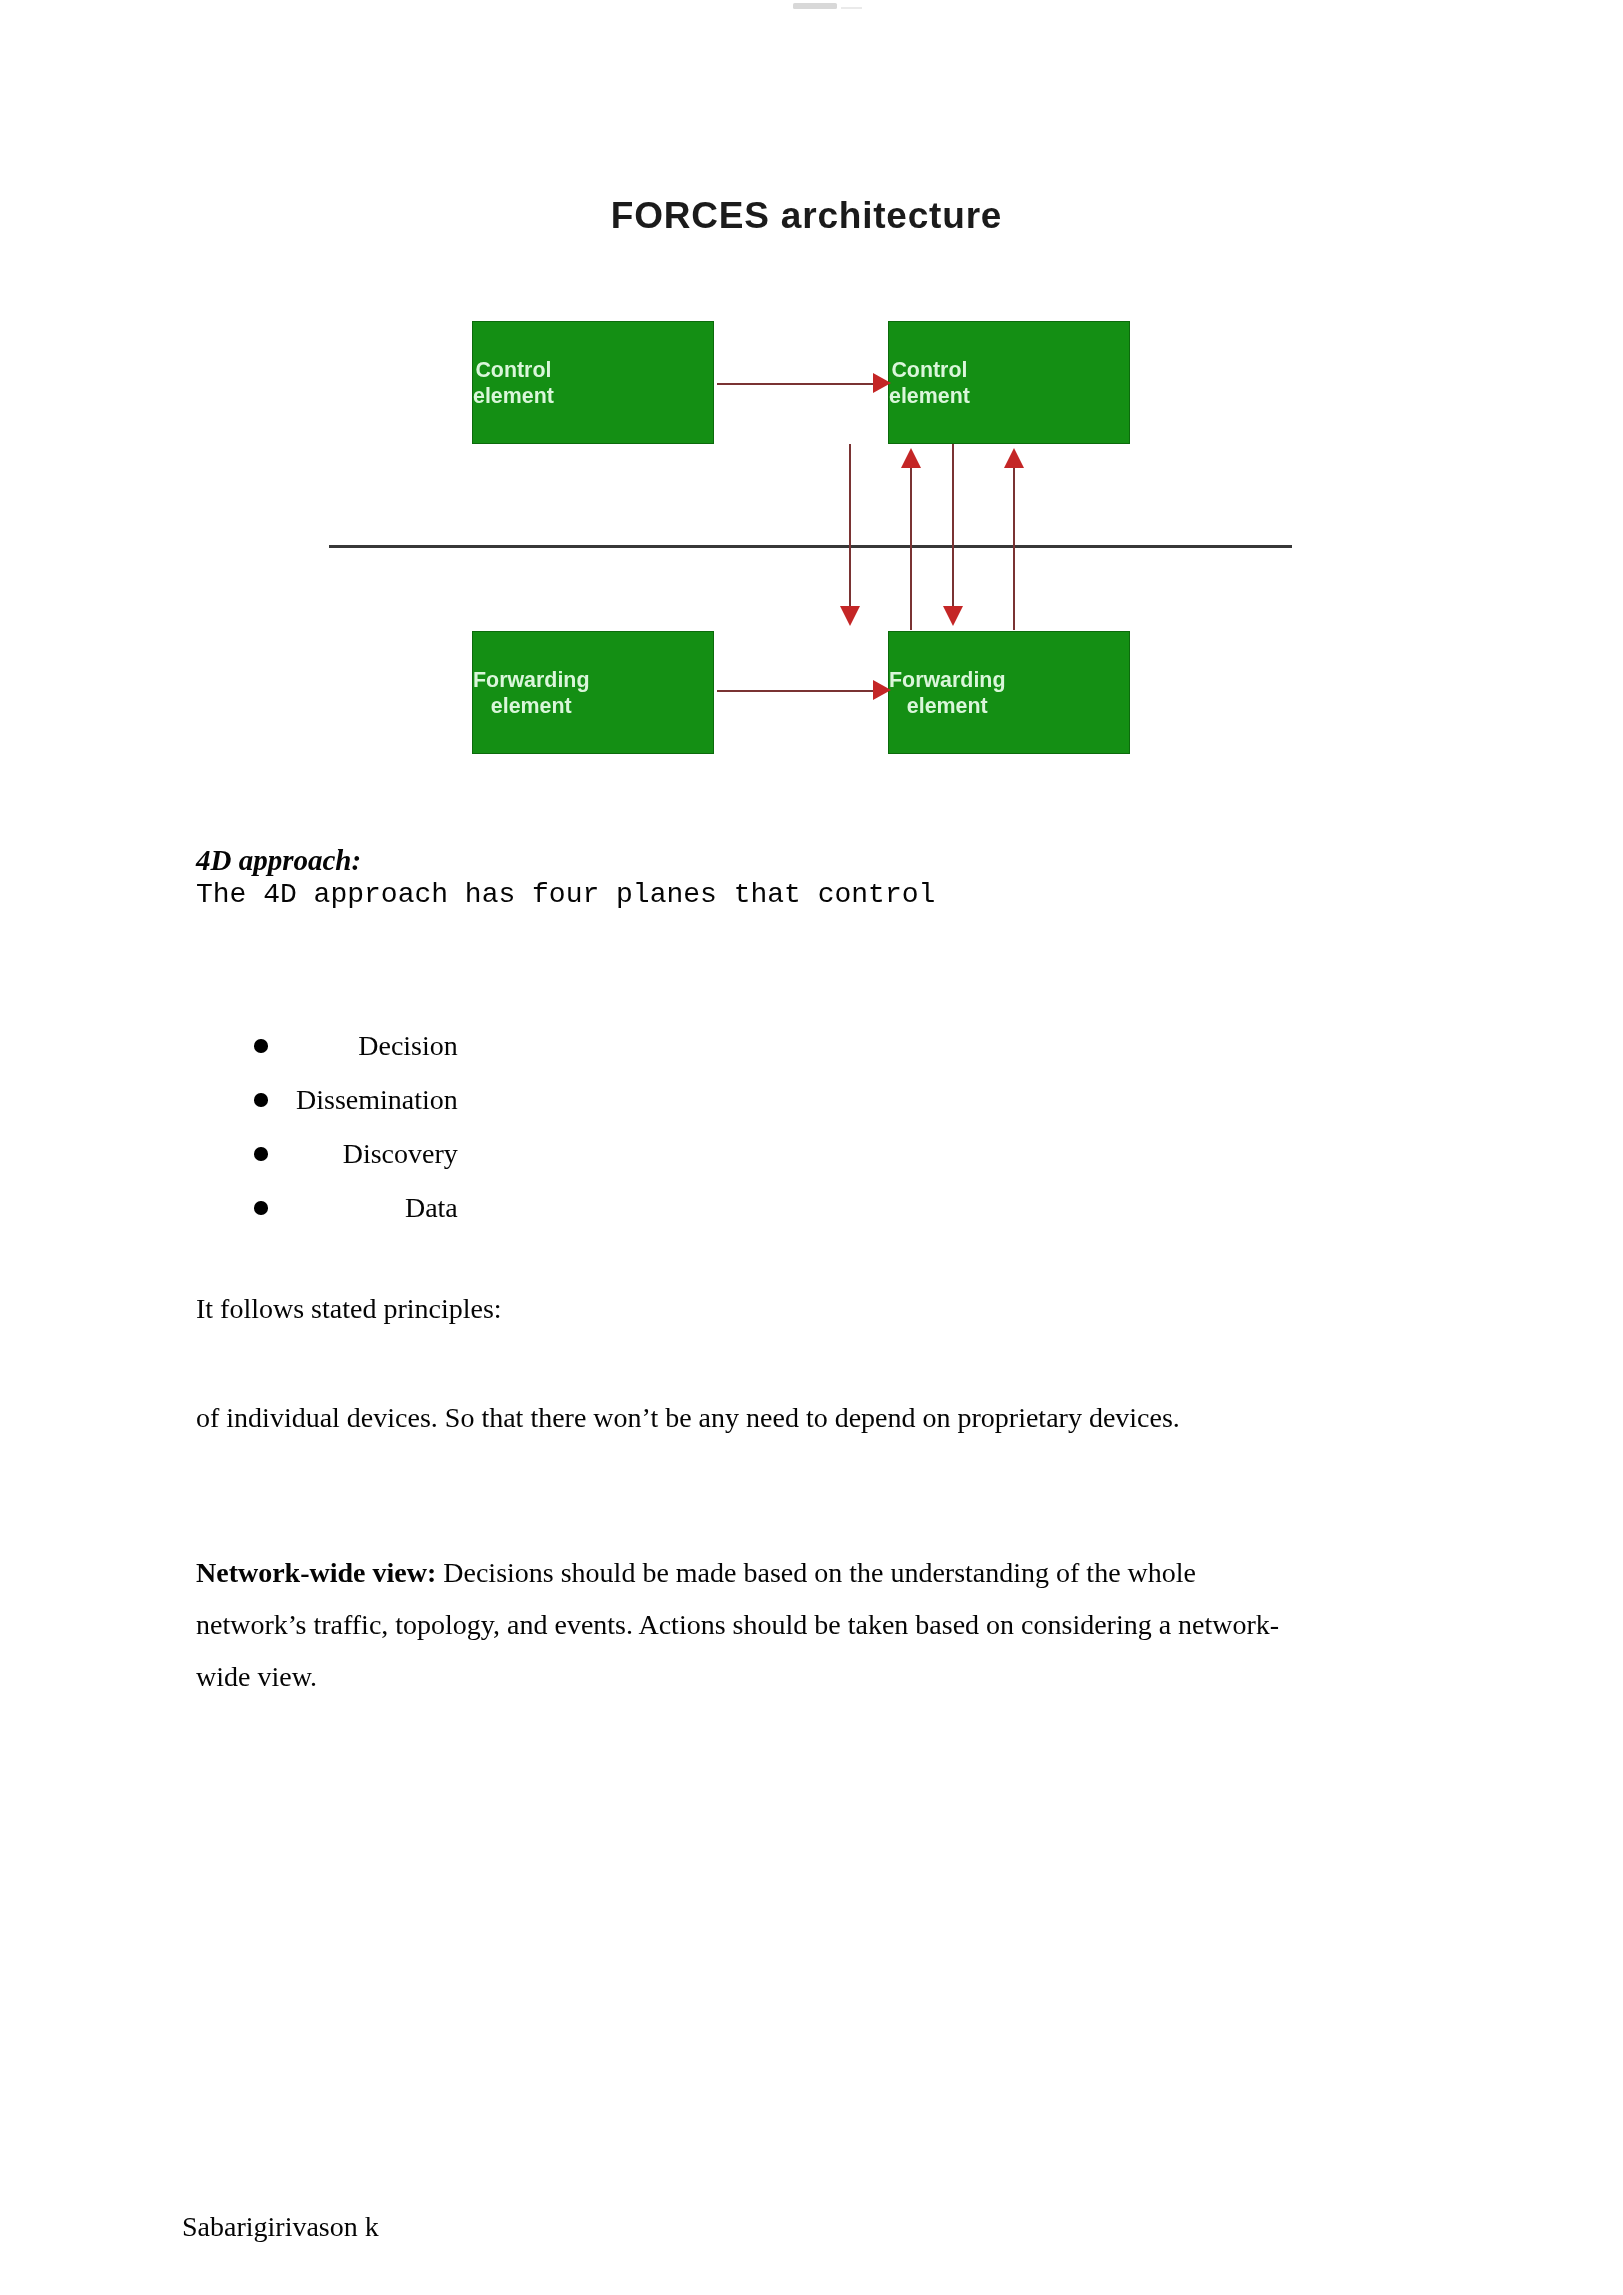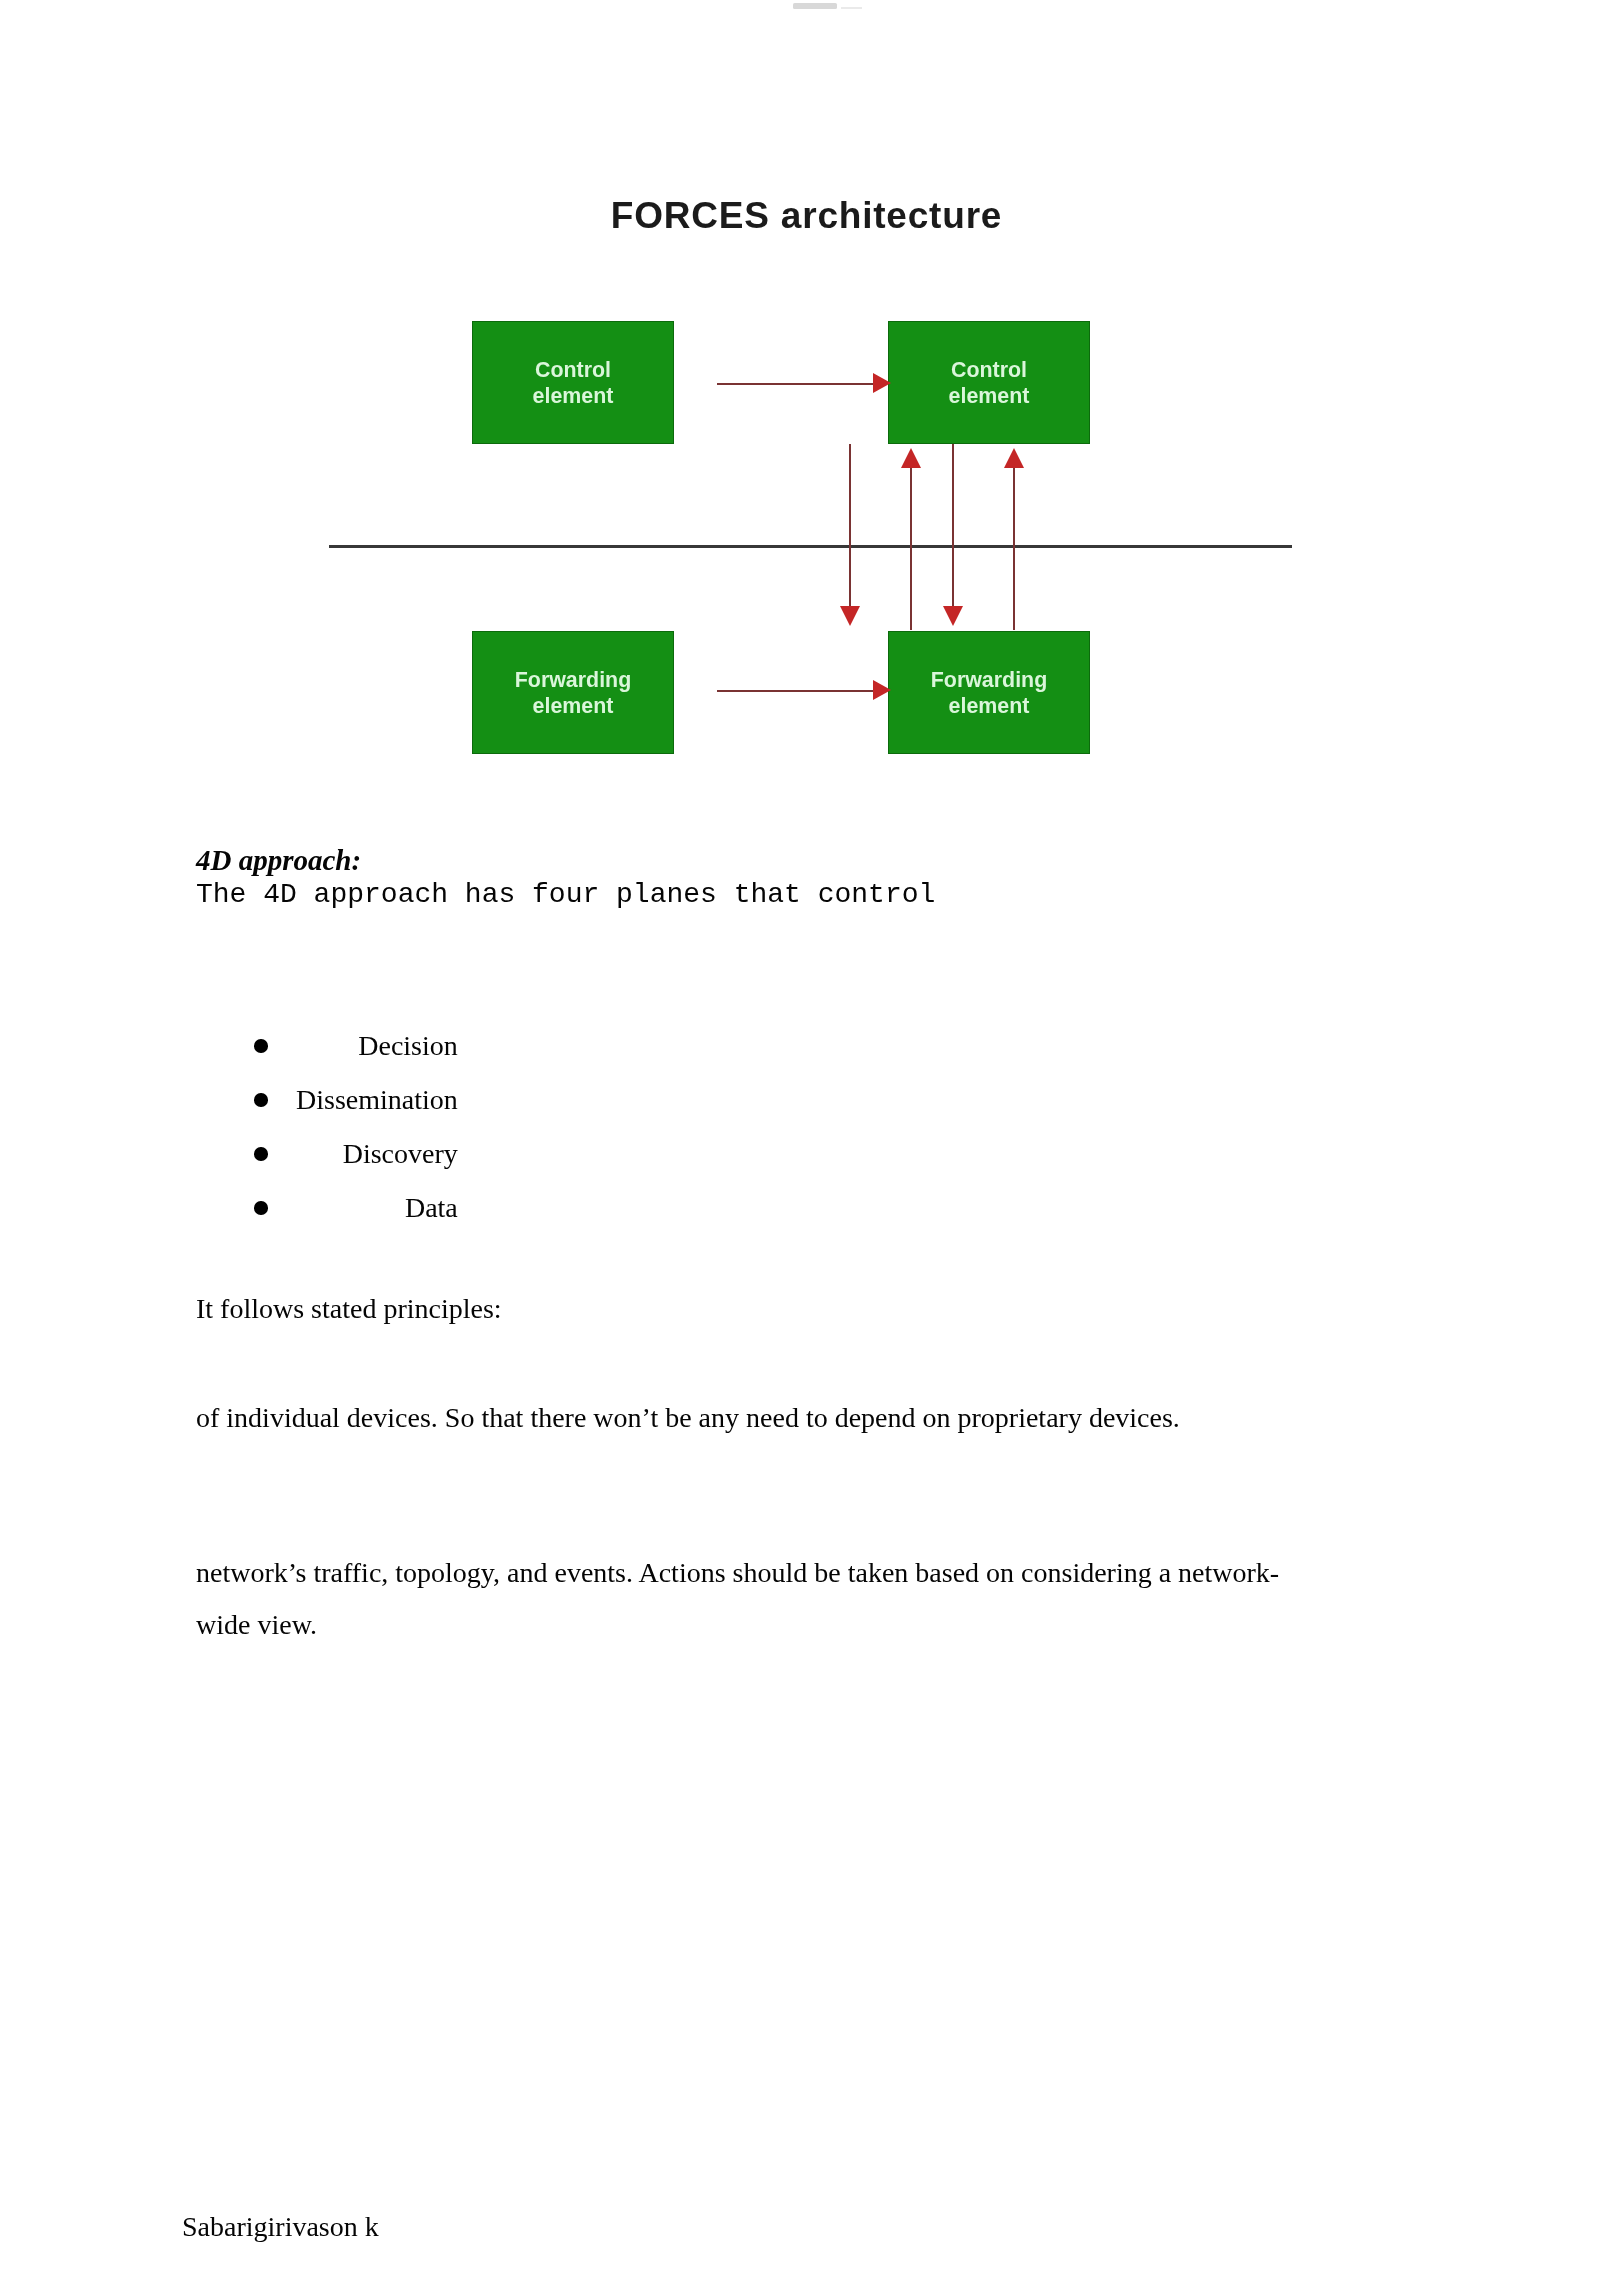--- a/index.html
+++ b/index.html
@@ -42,27 +42,26 @@
     text-align: center;
     font-family: "Liberation Sans", sans-serif;
     font-weight: bold;
     font-size: 37px;
     line-height: 41px;
     color: #1b1b1b;
     letter-spacing: 0.8px;
   }
   .gbox {
     position: absolute;
-    width: 202px; height: 123px;
+    width: 242px; height: 123px;
     background: #148f14;
     border: 1.6px solid #0c6a0c;
     box-sizing: border-box;
     display: flex;
     align-items: center;
-    justify-content: center;
   }
   .gbox .lbl {
     font-family: "Liberation Sans", sans-serif;
     font-weight: bold;
     font-size: 21.4px;
     line-height: 26px;
     color: #daf6da;
     text-align: center;
     white-space: pre-line;
   }
@@ -261,20 +260,21 @@
         <span>Data</span>
       </li>
     </ul>
 
   <div class="principles">It follows stated principles:</div>
 
   <div class="para para-0" id="para-0">
       <div class="pline">of individual devices. So that there won’t be any need to depend on proprietary devices.</div>
     </div>
   <div class="para para-1" id="para-1">
+      <div class="pline"><b>Network-wide view:</b> Decisions should be made based on the understanding of the whole</div>
       <div class="pline">network’s traffic, topology, and events. Actions should be taken based on considering a network-</div>
       <div class="pline">wide view.</div>
     </div>
   <div class="para para-2" id="para-2">
     </div>
 
   <div class="footer">Sabarigirivason k</div>
 
 </div>
 

